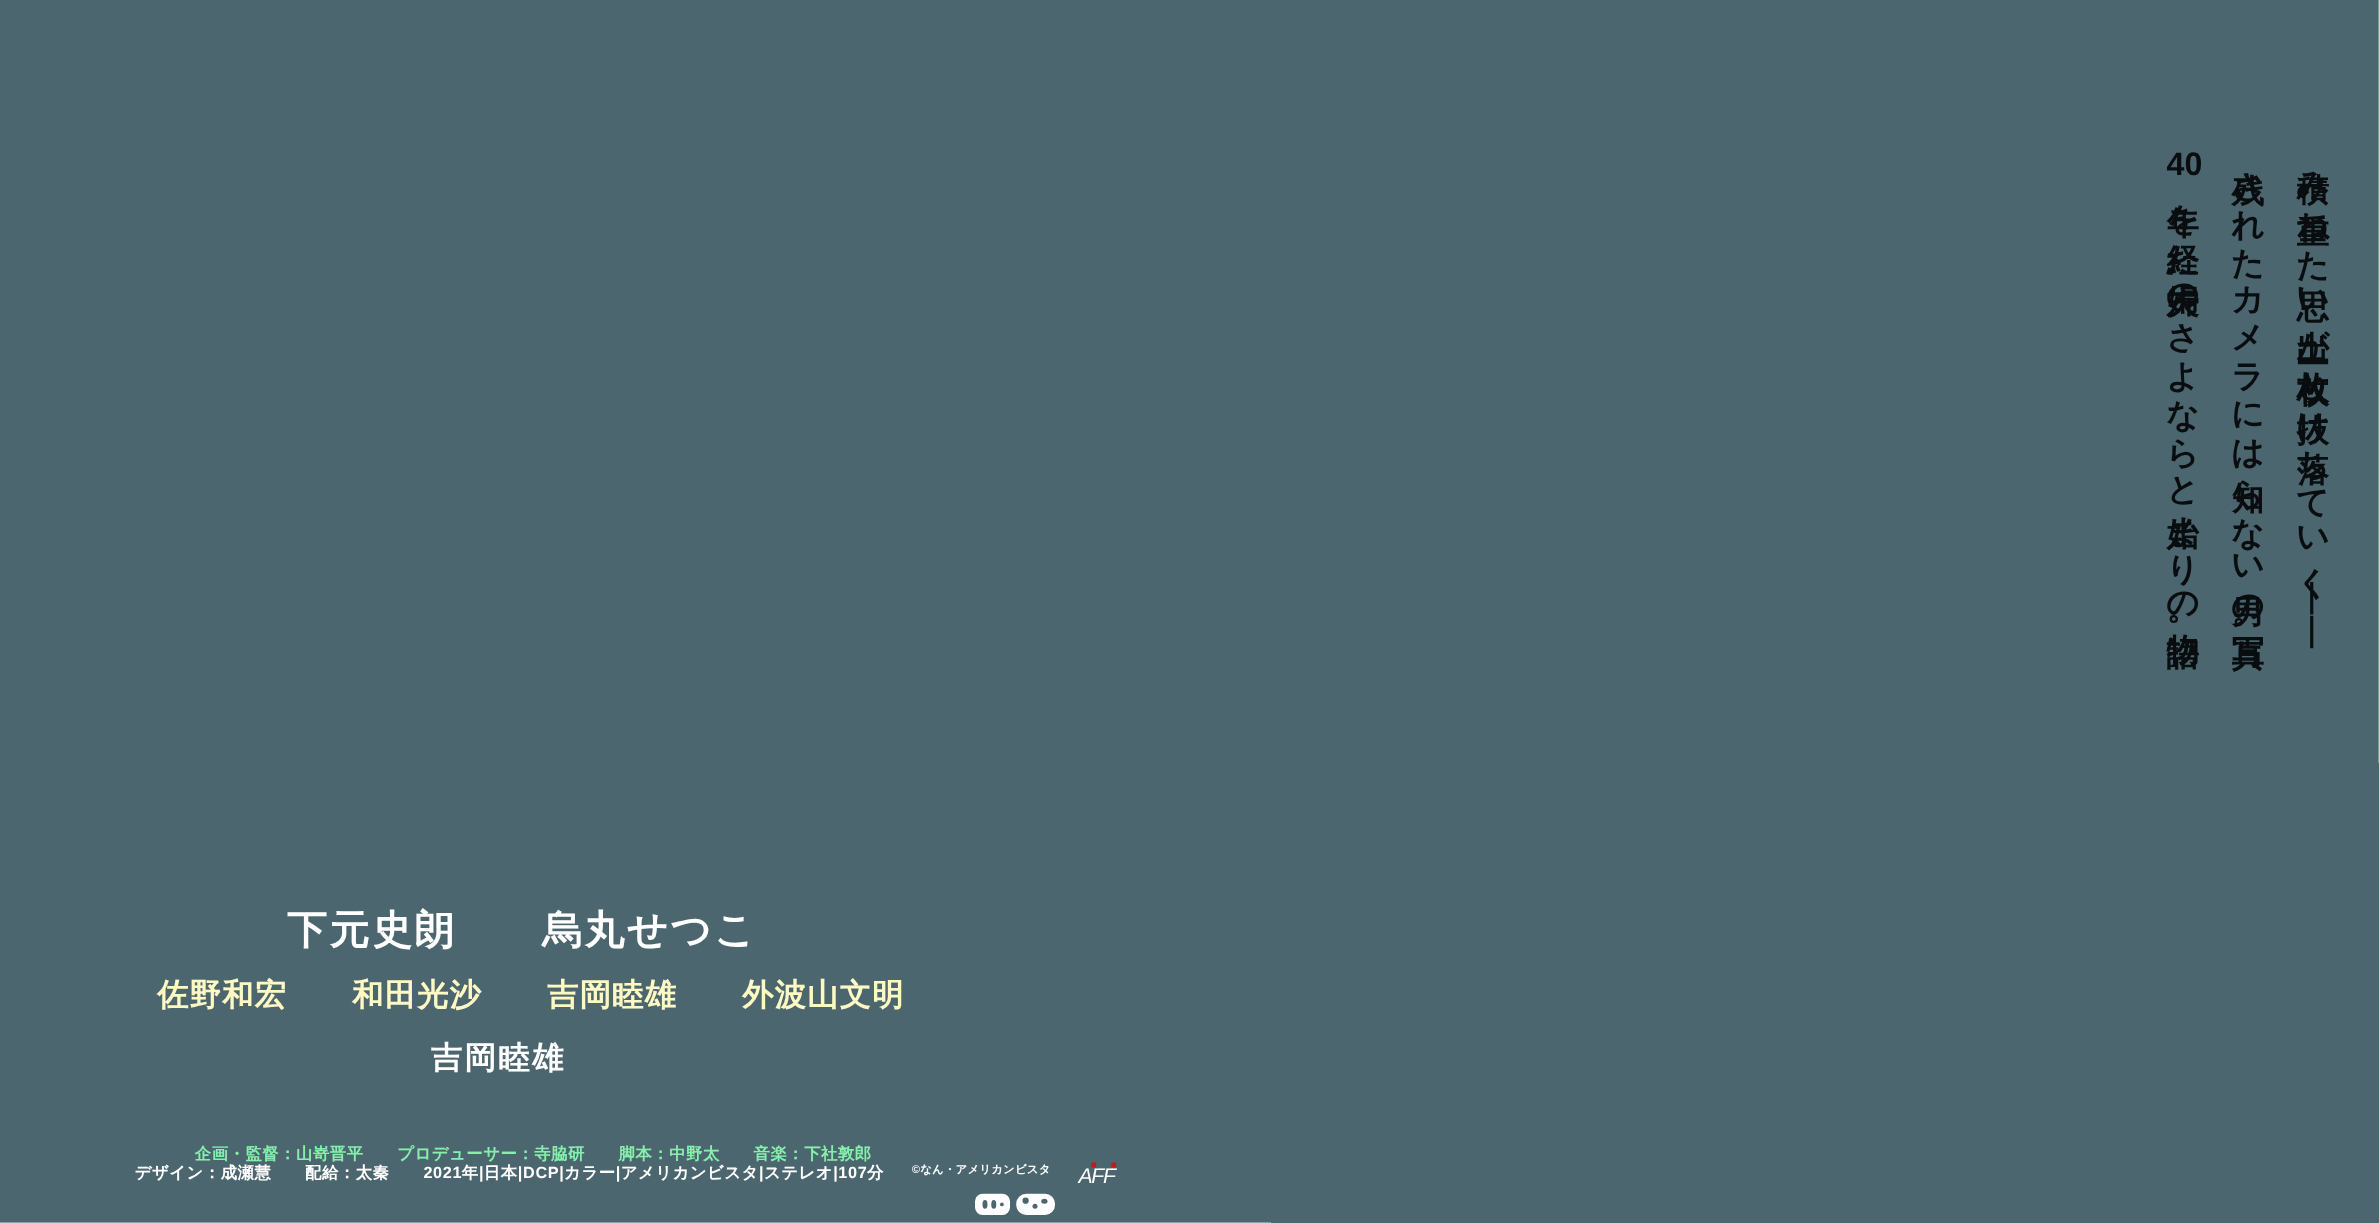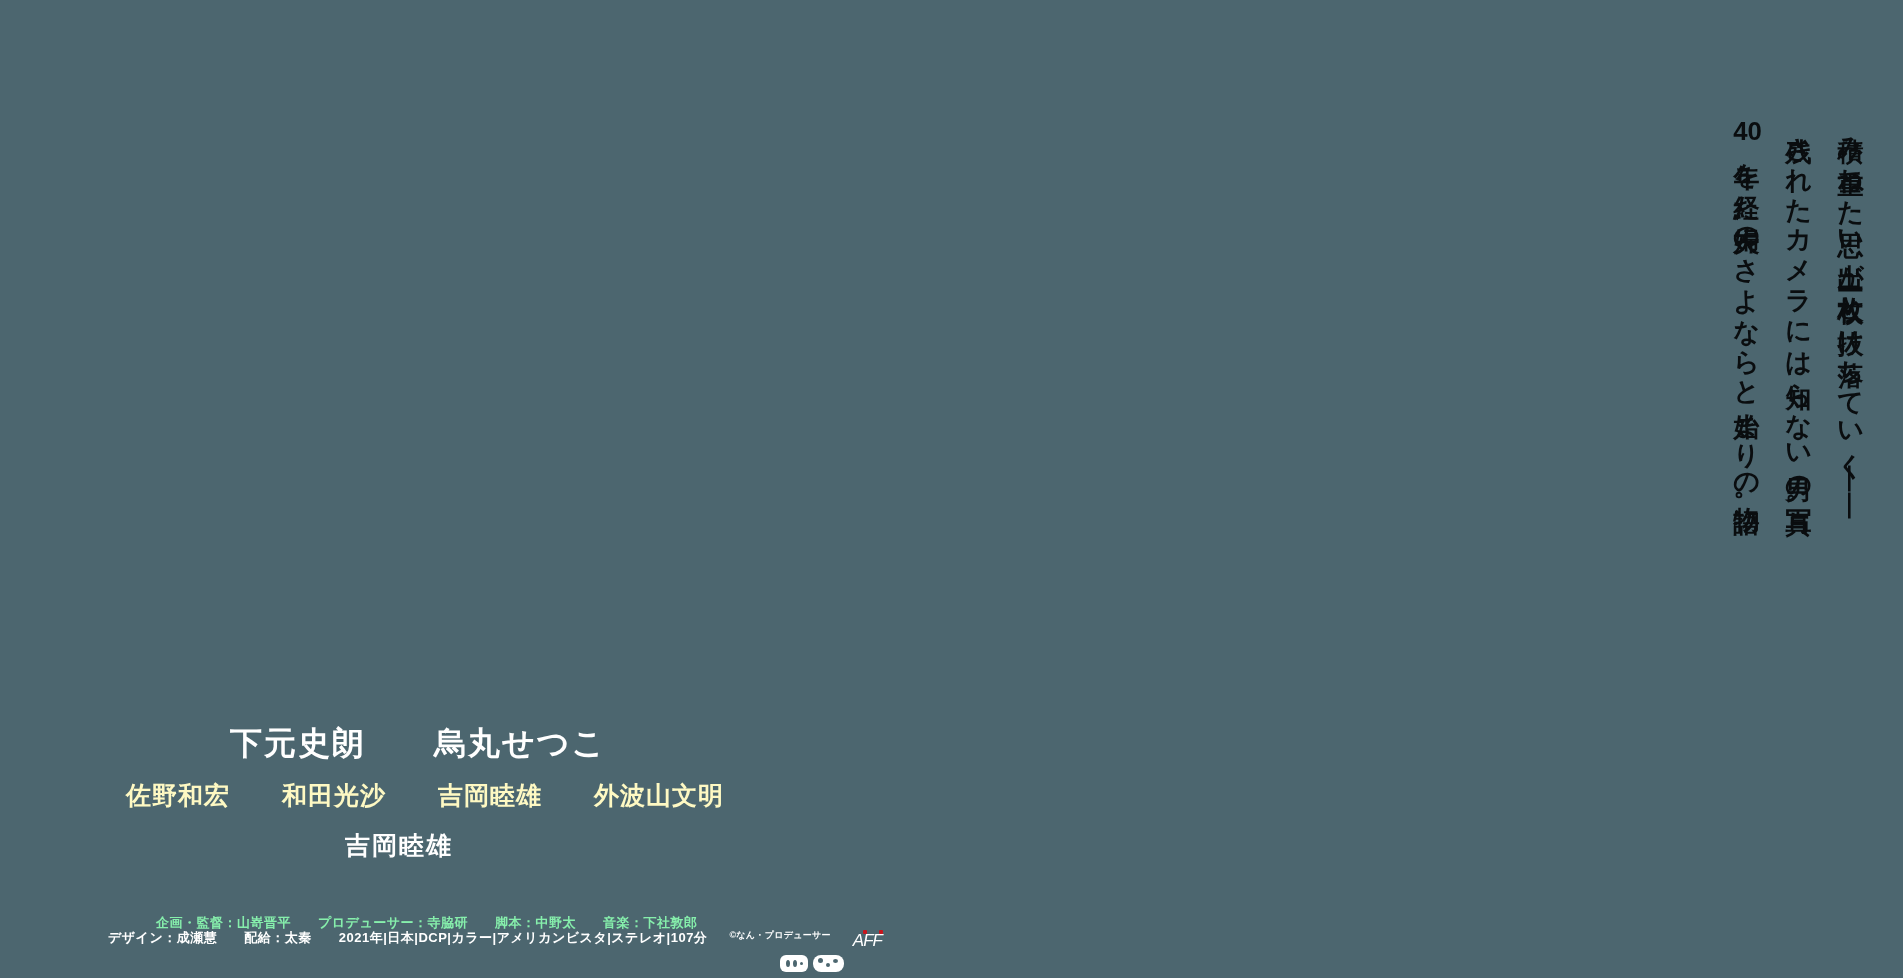--- a/index.html
+++ b/index.html
@@ -170,21 +170,21 @@
   </div>
 
   <div class="cast-leads">下元史朗　　烏丸せつこ</div>
   <div class="cast-supporting">佐野和宏　　和田光沙　　吉岡睦雄　　外波山文明</div>
   <div class="cast-special">吉岡睦雄</div>
 
   <div class="credits-line1">企画・監督：山嵜晋平　　プロデューサー：寺脇研　　脚本：中野太　　音楽：下社敦郎</div>
 
   <div class="credits-line3">
     <span class="spec">デザイン：成瀬慧　　配給：太秦　　2021年|日本|DCP|カラー|アメリカンビスタ|ステレオ|107分</span>
-    <span class="copyright">©なん・プロデューサー</span>
+    <span class="copyright">©なん・アメリカンビスタ</span>
     <span class="aff-logo">
       <span class="aff-dot d1"></span>
       <span class="aff-dot d2"></span>
       <span>AFF</span>
     </span>
   </div>
 
   <div class="marks">
     <div class="mark-badge eirin">
       <div class="mark-dot a"></div>

